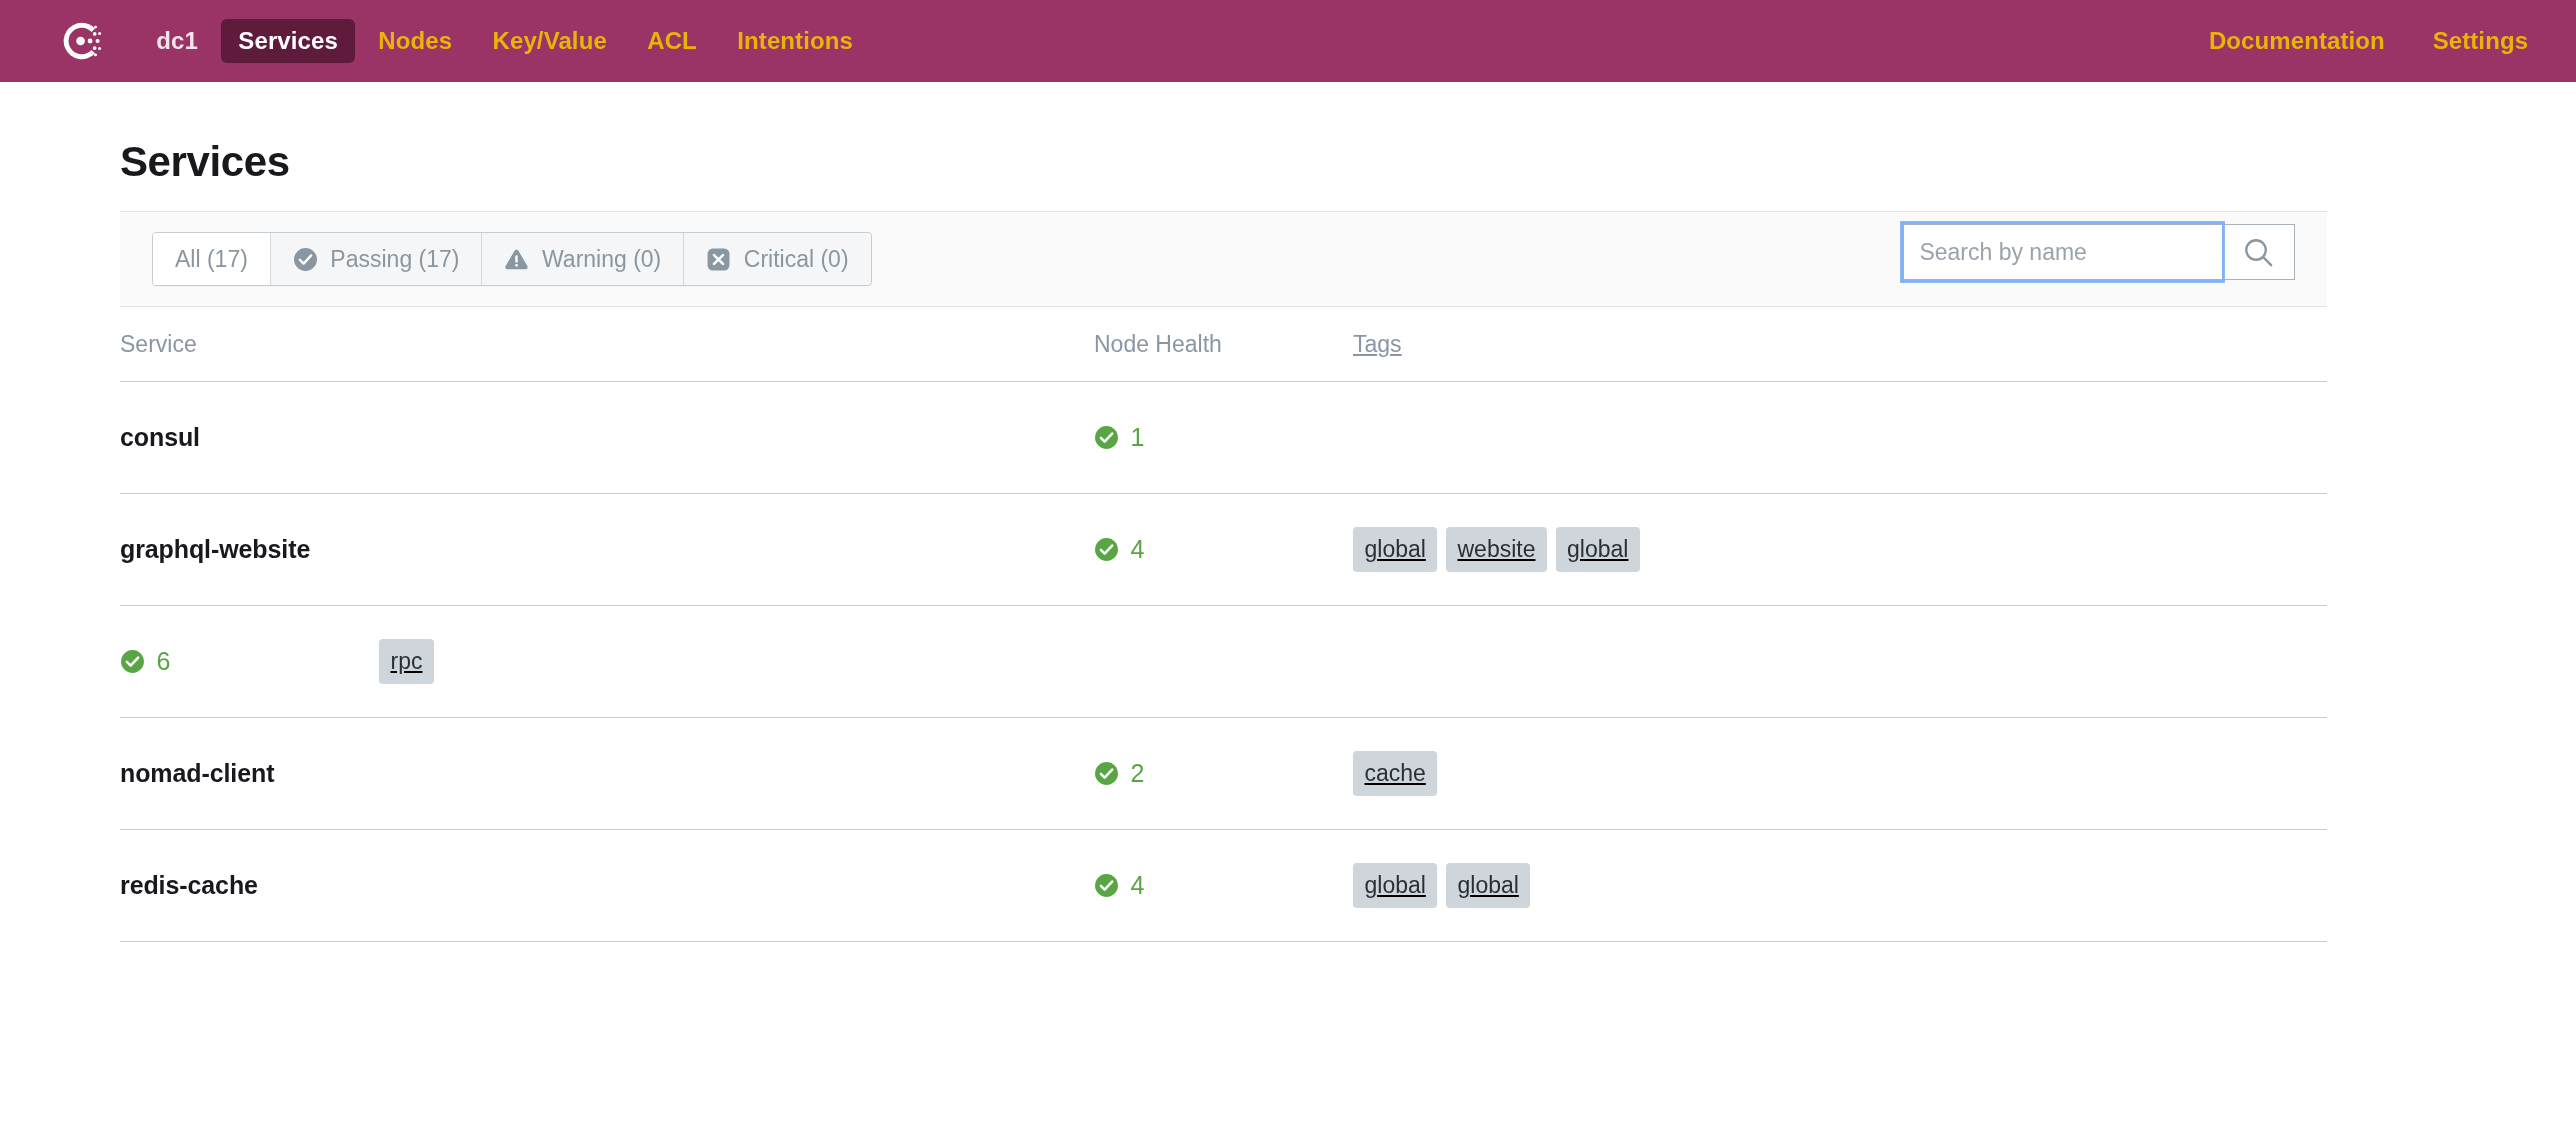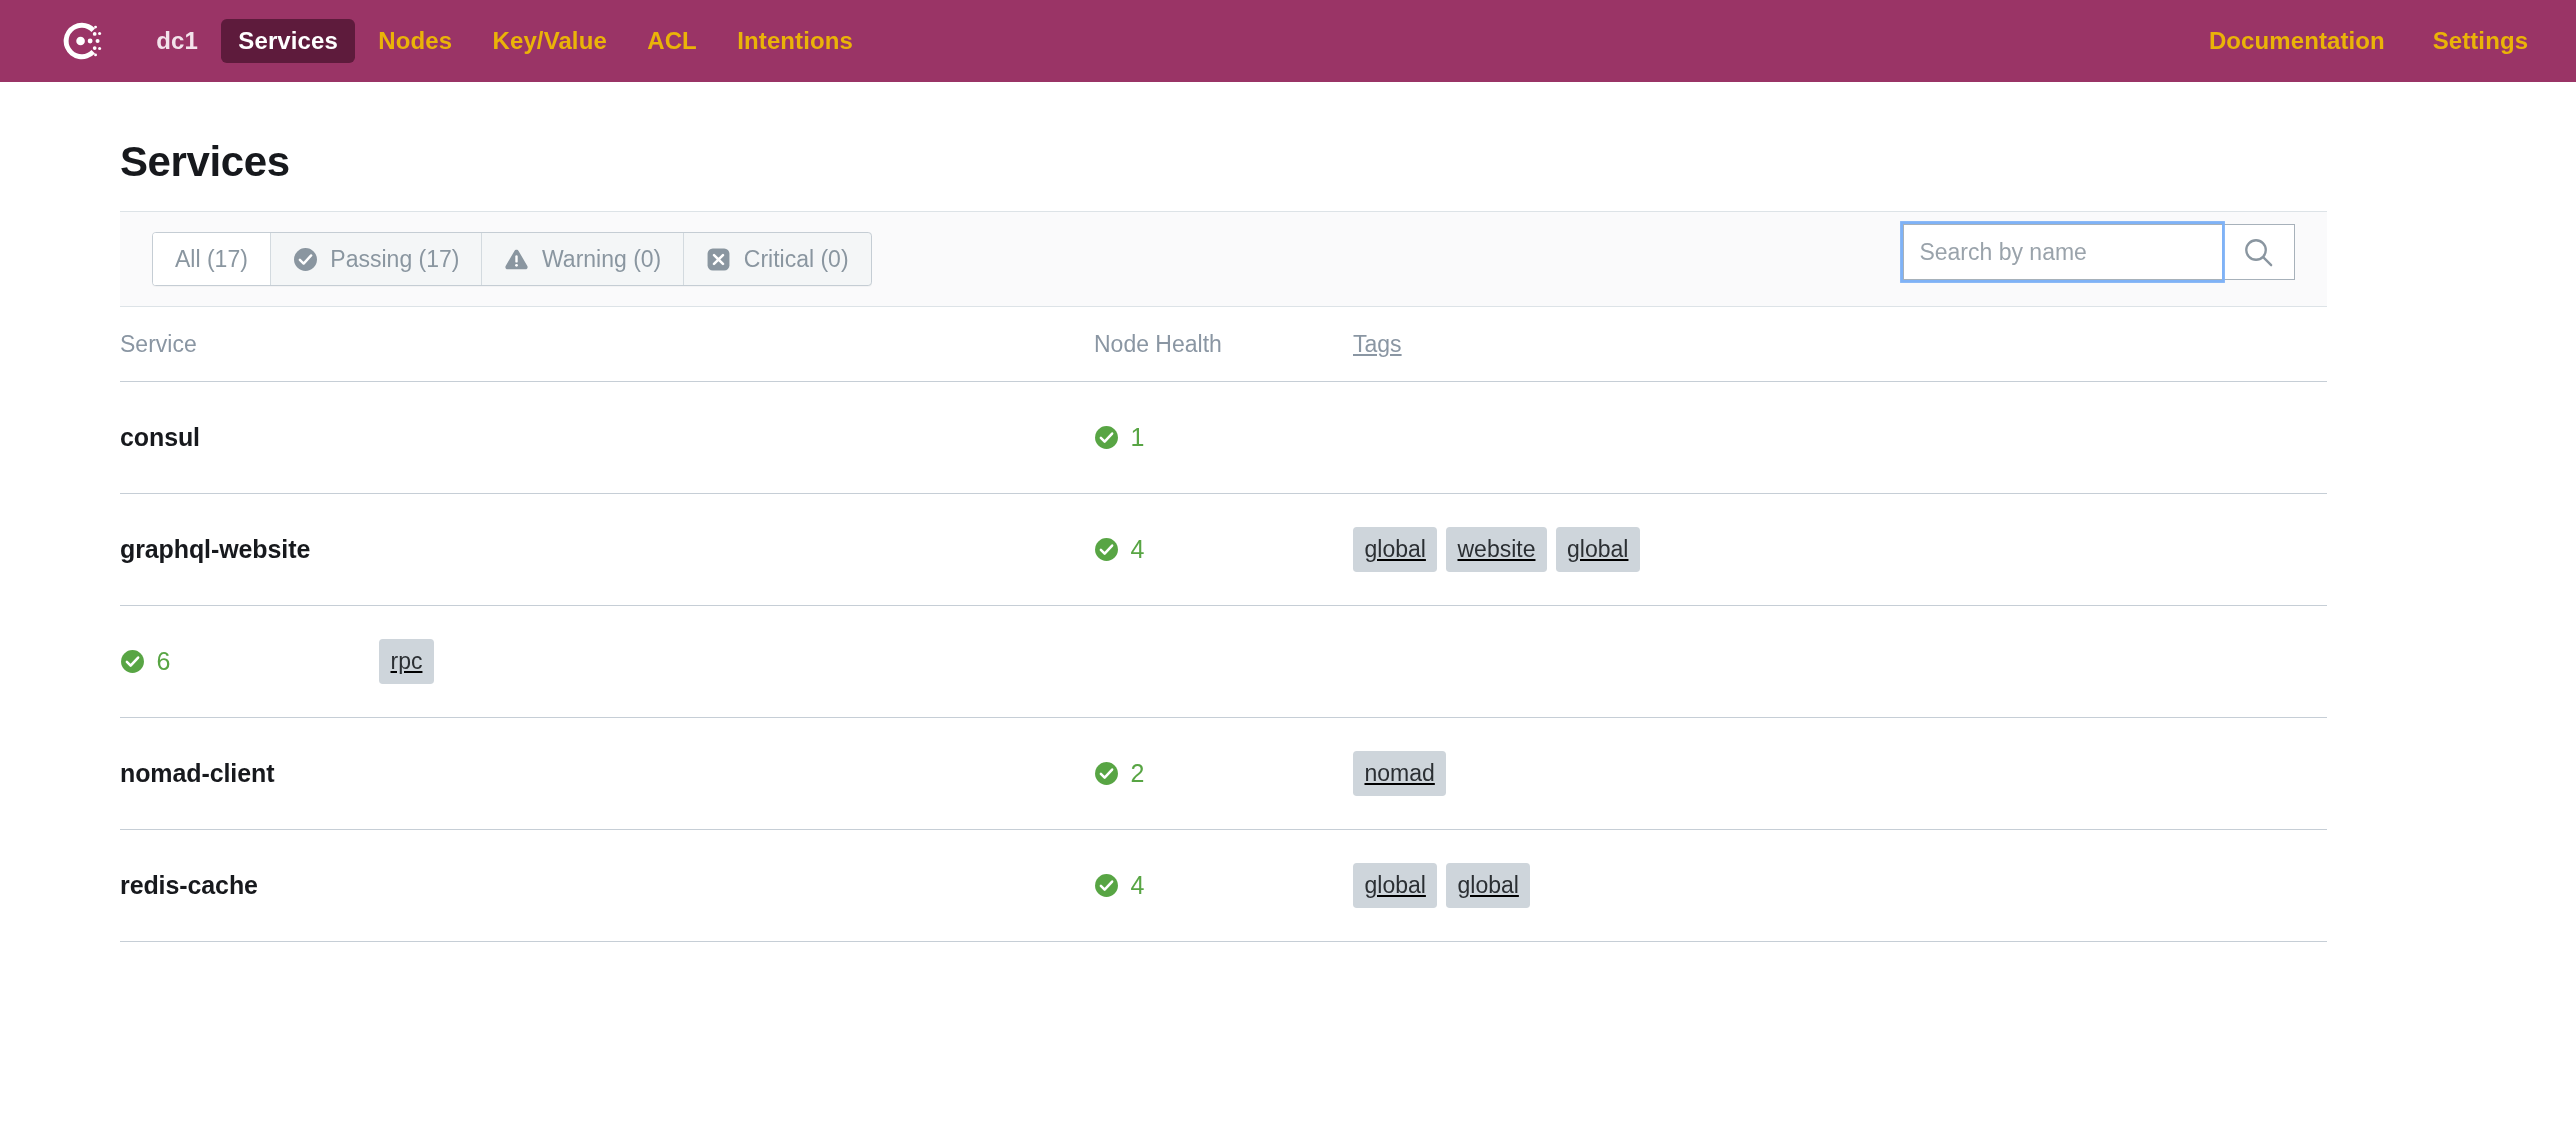--- a/index.html
+++ b/index.html
@@ -350,21 +350,21 @@
           <div class="tbl-row">
             <div class="col-service"><span class="service-name">nomad-client</span></div>
             <div class="col-health health">
               <svg width="25" height="25" viewBox="0 0 24 24">
                 <circle cx="12" cy="12" r="11" fill="#58A544"></circle>
                 <path d="M6.6 12.4 L10.2 16.0 L17.4 8.2" fill="none" stroke="#ffffff" stroke-width="2.4" stroke-linecap="round" stroke-linejoin="round"></path>
               </svg>
               <span class="health-count">2</span>
             </div>
             <div class="col-tags tags">
-              <span class="tag">nomad</span>
+              <span class="tag">cache</span>
             </div>
           </div>
           <div class="tbl-row">
             <div class="col-service"><span class="service-name">redis-cache</span></div>
             <div class="col-health health">
               <svg width="25" height="25" viewBox="0 0 24 24">
                 <circle cx="12" cy="12" r="11" fill="#58A544"></circle>
                 <path d="M6.6 12.4 L10.2 16.0 L17.4 8.2" fill="none" stroke="#ffffff" stroke-width="2.4" stroke-linecap="round" stroke-linejoin="round"></path>
               </svg>
               <span class="health-count">4</span>

